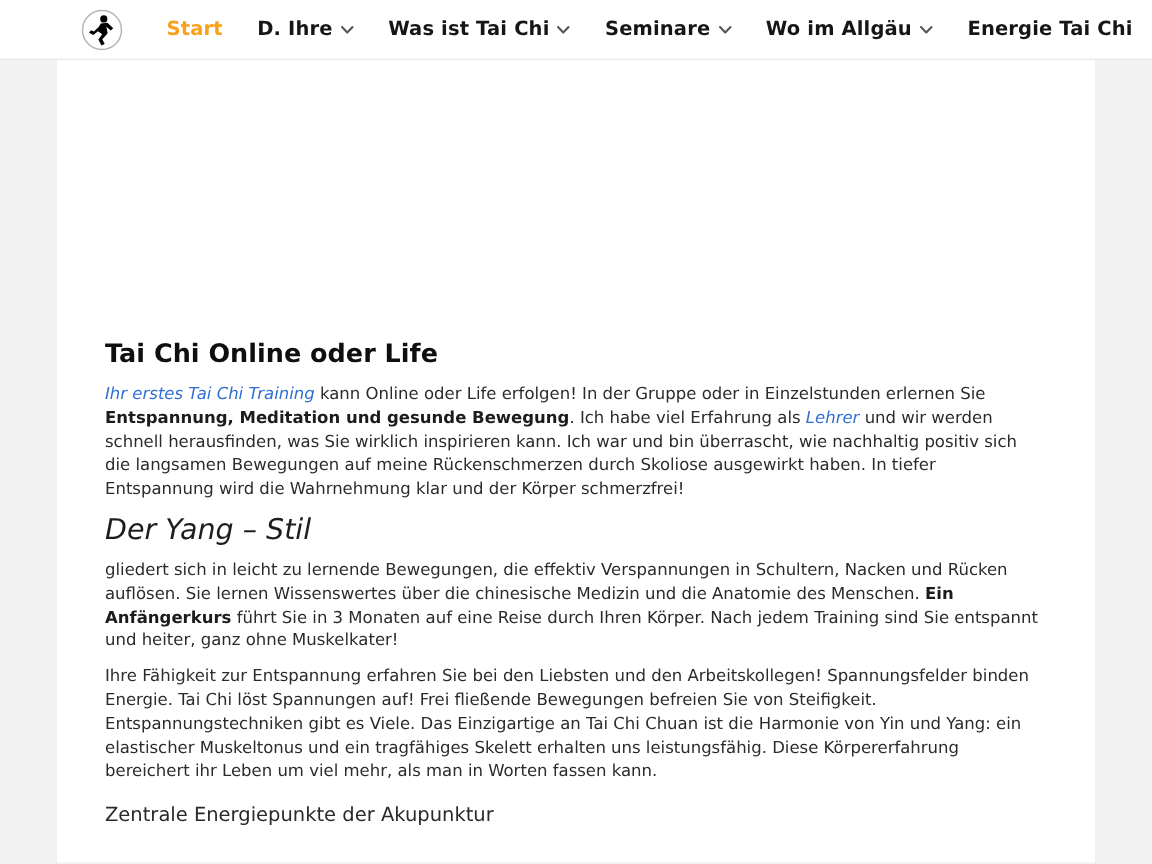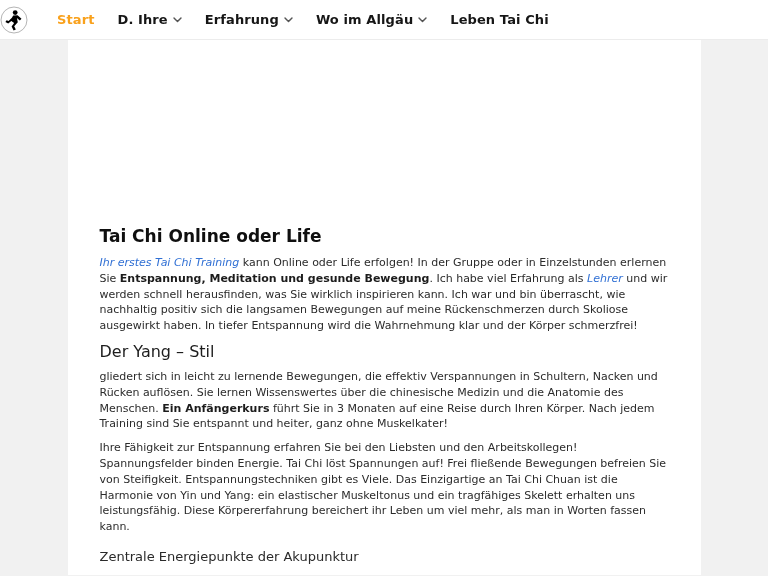--- a/index.html
+++ b/index.html
@@ -12,20 +12,21 @@
     font-family: "DejaVu Sans", "Liberation Sans", sans-serif;
   }
   
   .topbar {
     position: relative;
     height: 40px;
     background: #ffffff;
     border-bottom: 1px solid #ececec;
     display: flex;
     align-items: center;
+    padding-left: 54px;
     box-sizing: border-box;
     white-space: nowrap;
   }
   .logo {
     width: 28px;
     height: 28px;
     margin-right: 29px;
     flex: 0 0 auto;
     cursor: pointer;
   }
@@ -44,39 +45,40 @@
     letter-spacing: 0.1px;
   }
   .nav-item.active { color: #f9a11c; }
   .nav-item .chev {
     margin-left: 5px;
     display: inline-flex;
     align-items: center;
   }
   
   .page {
-    width: 633px;
+    width: 692px;
     height: 535px;
     margin: 0 auto;
     background: #ffffff;
     box-sizing: border-box;
     padding: 0 32px;
   }
   .hero-spacer { height: 186px; }
   .article h1 {
     margin: 0 0 9px 0;
     font-size: 17px;
     font-weight: bold;
     color: #0f0f0f;
   }
   .article h2 {
     margin: 7px 0 8px 0;
-    font-size: 16px;
+    font-size: 19px;
     font-weight: 400;
     color: #1d1d1d;
+    font-style: italic;
   }
   .article h3 {
     margin: 12px 0 8px 0;
     font-size: 17px;
     font-weight: 400;
     color: #1d1d1d;
   }
   .article h4 {
     margin: 14px 0 8px 0;
     font-size: 13px;
@@ -115,37 +117,45 @@
       </span>
       <span class="nav-item">
         <span>D. Ihre</span>
         <span class="chev">
           <svg width="9" height="6" viewBox="0 0 9 6">
             <polyline points="1,1 4.5,4.6 8,1" fill="none" stroke="#555" stroke-width="1.4" stroke-linecap="round" stroke-linejoin="round"></polyline>
           </svg>
         </span>
       </span>
       <span class="nav-item">
-        <span>Erfahrung</span>
+        <span>Was ist Tai Chi</span>
+        <span class="chev">
+          <svg width="9" height="6" viewBox="0 0 9 6">
+            <polyline points="1,1 4.5,4.6 8,1" fill="none" stroke="#555" stroke-width="1.4" stroke-linecap="round" stroke-linejoin="round"></polyline>
+          </svg>
+        </span>
+      </span>
+      <span class="nav-item">
+        <span>Seminare</span>
         <span class="chev">
           <svg width="9" height="6" viewBox="0 0 9 6">
             <polyline points="1,1 4.5,4.6 8,1" fill="none" stroke="#555" stroke-width="1.4" stroke-linecap="round" stroke-linejoin="round"></polyline>
           </svg>
         </span>
       </span>
       <span class="nav-item">
         <span>Wo im Allgäu</span>
         <span class="chev">
           <svg width="9" height="6" viewBox="0 0 9 6">
             <polyline points="1,1 4.5,4.6 8,1" fill="none" stroke="#555" stroke-width="1.4" stroke-linecap="round" stroke-linejoin="round"></polyline>
           </svg>
         </span>
       </span>
       <span class="nav-item">
-        <span>Leben Tai Chi</span>
+        <span>Energie Tai Chi</span>
       </span>
     </nav>
 
 </header>
 
 <main class="page">
   <div class="hero-spacer"></div>
 
   <article class="article">
     <h1>Tai Chi Online oder Life</h1>

